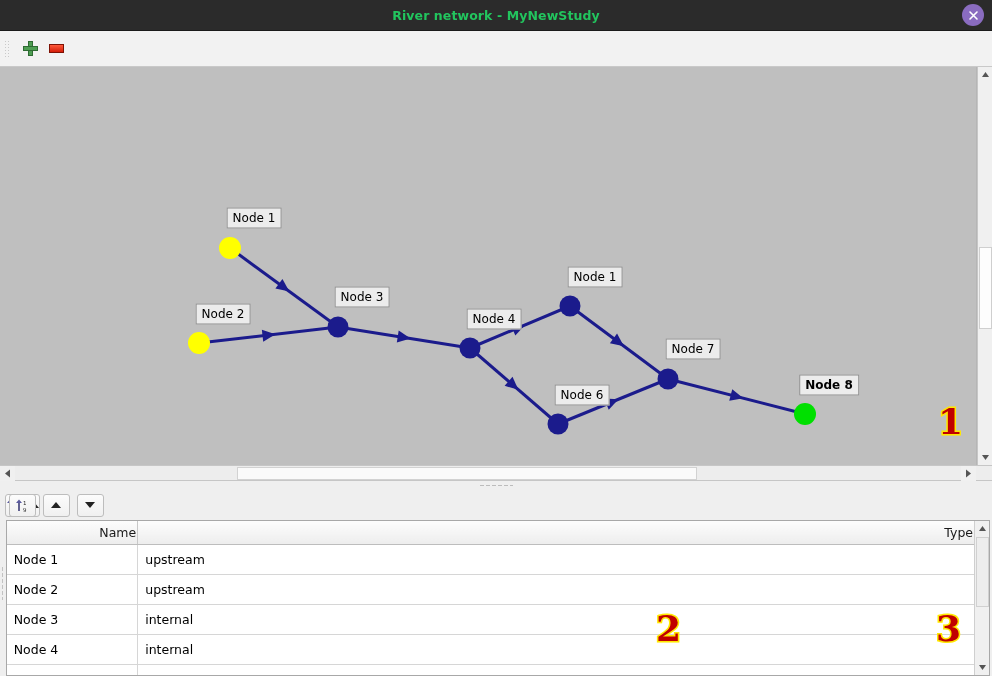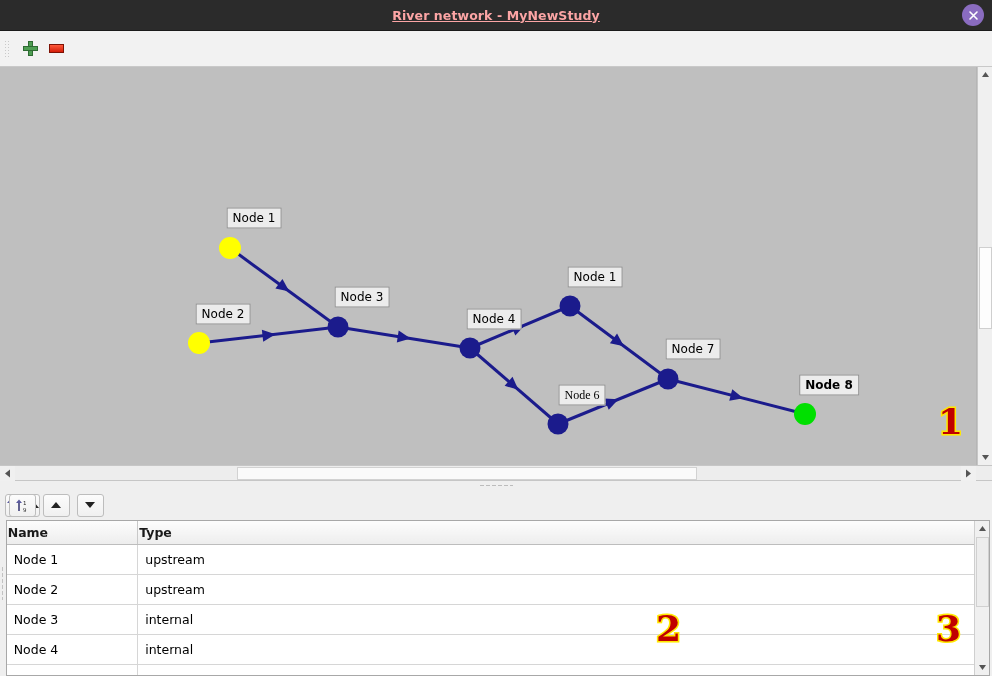--- a/index.html
+++ b/index.html
@@ -21,26 +21,25 @@
 
   
   #titlebar {
     position: relative;
     height: 31px; min-height: 31px;
     background: #2b2b2b;
     border-bottom: 1px solid #1b1b1b;
     display: flex; align-items: center; justify-content: center;
   }
   #titlebar-text {
-    color: #fca5a5;
+    color: #22c55e;
     font-size: 12.5px;
     font-weight: bold;
     letter-spacing: .1px;
     user-select: none;
-    text-decoration: underline;
   }
   #close-button {
     position: absolute; right: 8px; top: 4px;
     width: 22px; height: 22px; border-radius: 50%;
     background: #8a6cc0;
     display: flex; align-items: center; justify-content: center;
     cursor: pointer;
   }
   #close-button svg { display: block; }
 
@@ -232,24 +231,24 @@
   table {
     border-collapse: collapse;
     width: 100%;
     table-layout: fixed;
     font-size: 12.5px;
   }
   thead th {
     background: linear-gradient(#fdfdfd, #ededed);
     border-right: 1px solid #c8c8c8;
     border-bottom: 1px solid #bdbdbd;
-    font-weight: bold;
+    font-weight: normal;
     color: #1a1a1a;
     height: 23px;
-    text-align: left;
+    text-align: right;
     user-select: none;
     cursor: pointer;
   }
   thead th:last-child { border-right: none; }
   tbody td {
     border-right: 1px solid #d6d6d6;
     border-bottom: 1px solid #d6d6d6;
     height: 30px;
     padding: 0 7px;
     color: #000;
@@ -344,21 +343,21 @@
           <div class="node-label" style="left: 254px; top: 151px;">Node 1</div>
           <div class="node upstream" style="left: 199px; top: 276px;"></div>
           <div class="node-label" style="left: 223px; top: 247px;">Node 2</div>
           <div class="node internal" style="left: 338px; top: 260px;"></div>
           <div class="node-label" style="left: 362px; top: 230px;">Node 3</div>
           <div class="node internal" style="left: 470px; top: 281px;"></div>
           <div class="node-label" style="left: 494px; top: 252px;">Node 4</div>
           <div class="node internal" style="left: 570px; top: 239px;"></div>
           <div class="node-label" style="left: 595px; top: 210px;">Node 1</div>
           <div class="node internal" style="left: 558px; top: 357px;"></div>
-          <div class="node-label" style="left: 582px; top: 328px; font-family: Liberation Serif, serif;">Node 6</div>
+          <div class="node-label" style="left: 582px; top: 328px;">Node 6</div>
           <div class="node internal" style="left: 668px; top: 312px;"></div>
           <div class="node-label" style="left: 693px; top: 282px;">Node 7</div>
           <div class="node downstream" style="left: 805px; top: 347px;"></div>
           <div class="node-label" style="left: 829px; top: 318px; font-weight: bold;">Node 8</div>
         </div>
       <span class="overlay-num" style="left: 938px; top: 336px;">1</span>
     </div>
     <div id="v-scroll">
       <div class="sb-arrow up">
         <svg width="9" height="7" viewBox="0 0 9 7">

